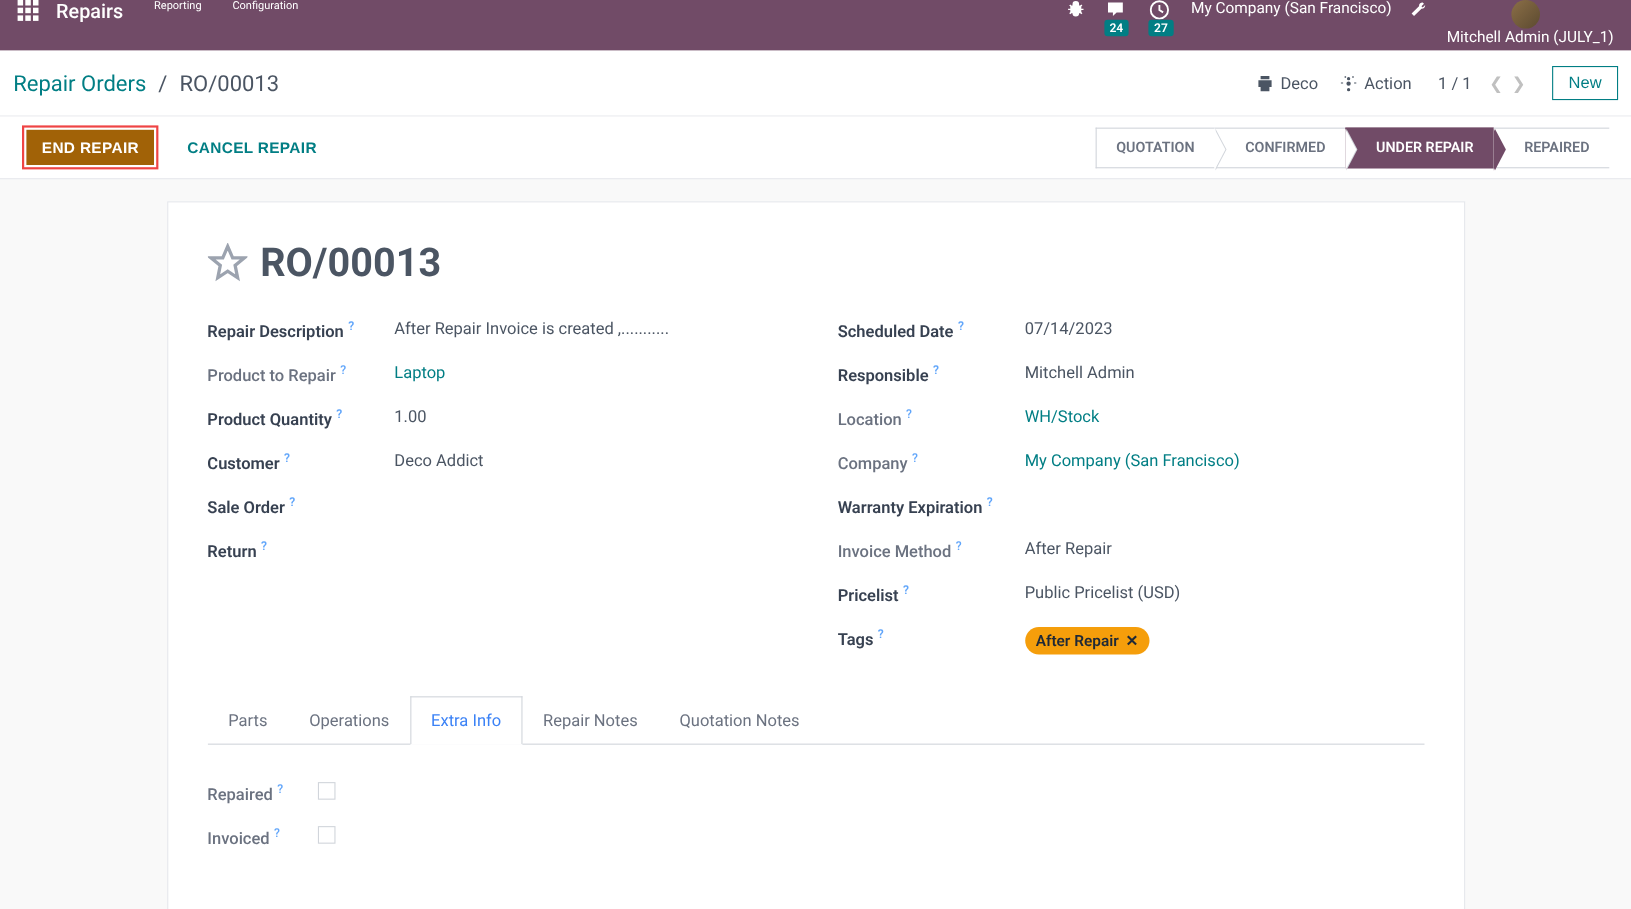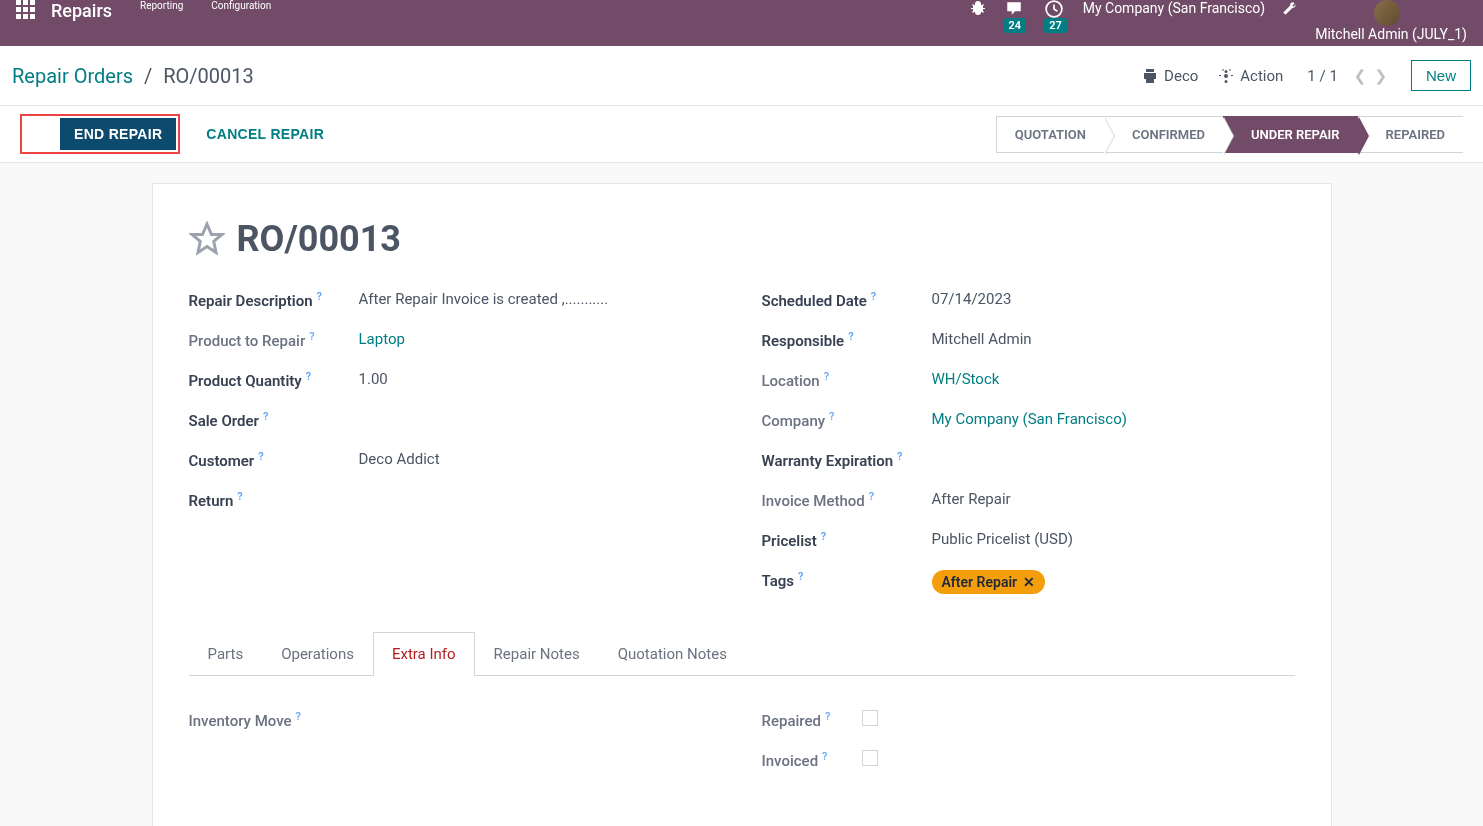--- a/index.html
+++ b/index.html
@@ -23,21 +23,21 @@
 .breadcrumb .current { color: #4b5563; }
 .control-panel .spacer { flex: 1; }
 .cp-btn { display: flex; align-items: center; margin-left: 20px; cursor: pointer; font-size: 15px; color: #4b5563; }
 .cp-btn svg { margin-right: 6px; }
 .pager { margin-left: 24px; display: flex; align-items: center; font-size: 15px; color: #4b5563; }
 .pager .arrows { margin-left: 12px; display: flex; }
 .pager .arrow { color: #c0c0c0; padding: 0 4px; }
 .new-btn { margin-left: 20px; border: 1px solid #017e84; color: #017e84; background: white; padding: 6px 14px; font-size: 15px; cursor: pointer; font-weight: 500; }
 
 .status-bar { background: white; display: flex; align-items: center; padding: 8px 20px; border-bottom: 1px solid #e5e7eb; }
-.btn-primary { background: #0c4a6e; color: white; border: none; padding: 8px 14px; font-size: 14px; font-weight: 600; cursor: pointer; letter-spacing: 0.3px; margin-left: 36px; }
+.btn-primary { background: #a16207; color: white; border: none; padding: 8px 14px; font-size: 14px; font-weight: 600; cursor: pointer; letter-spacing: 0.3px; }
 .highlight-box { border: 2px solid #ef4444; padding: 2px; display: inline-block; }
 .btn-secondary { background: white; color: #017e84; border: none; padding: 8px 14px; font-size: 14px; font-weight: 600; cursor: pointer; letter-spacing: 0.3px; margin-left: 12px; }
 .status-bar .spacer { flex: 1; }
 .status-arrows { display: flex; }
 .arrow-step { position: relative; padding: 10px 18px 10px 28px; font-size: 13px; font-weight: 600; color: #6b7280; border-top: 1px solid #d1d5db; border-bottom: 1px solid #d1d5db; background: white; }
 .arrow-step:first-child { padding-left: 18px; border-left: 1px solid #d1d5db; }
 .arrow-step::after { content: ''; position: absolute; right: -10px; top: 0; width: 0; height: 0; border-top: 19px solid transparent; border-bottom: 19px solid transparent; border-left: 10px solid white; z-index: 2; }
 .arrow-step::before { content: ''; position: absolute; right: -11px; top: 0; width: 0; height: 0; border-top: 19px solid transparent; border-bottom: 19px solid transparent; border-left: 10px solid #d1d5db; z-index: 1; }
 .arrow-step.active { background: #714b67; color: white; border-color: #714b67; }
 .arrow-step.active::after { border-left-color: #714b67; }
@@ -56,21 +56,21 @@
 .field-row { display: flex; padding: 10px 0; align-items: flex-start; }
 .field-label { width: 170px; font-size: 15px; font-weight: 600; color: #374151; flex-shrink: 0; }
 .field-label.muted { color: #6b7280; font-weight: 500; }
 .field-value { font-size: 15px; color: #4b5563; }
 .field-value.link { color: #017e84; cursor: pointer; }
 .tag-chip { background: #f59e0b; color: #1f2937; padding: 4px 10px; border-radius: 14px; font-size: 14px; font-weight: 600; display: inline-flex; align-items: center; }
 .tag-chip .x { margin-left: 6px; font-weight: 700; cursor: pointer; }
 
 .tabs { display: flex; border-bottom: 1px solid #d1d5db; margin-top: 28px; }
 .tab { padding: 12px 18px; font-size: 15px; color: #6b7280; cursor: pointer; border: 1px solid transparent; border-bottom: none; margin-bottom: -1px; }
-.tab.active { color: #b91c1c; border-color: #d1d5db; background: white; border-bottom: 1px solid white; }
+.tab.active { color: #3b82f6; border-color: #d1d5db; background: white; border-bottom: 1px solid white; }
 
 .tab-content { padding: 24px 0; }
 .extra-grid { display: grid; grid-template-columns: 1fr 1fr; gap: 0 40px; }
 .checkbox { width: 16px; height: 16px; border: 1px solid #d1d5db; display: inline-block; }
 </style>
 </head>
 <body>
 
 <div class="top-nav">
   <div class="apps-icon">
@@ -177,26 +177,26 @@
       </div>
       <div class="field-row">
         <div class="field-label muted"><span>Product to Repair</span><sup class="help-q">?</sup></div>
         <div class="field-value link">Laptop</div>
       </div>
       <div class="field-row">
         <div class="field-label"><span>Product Quantity</span><sup class="help-q">?</sup></div>
         <div class="field-value">1.00</div>
       </div>
       <div class="field-row">
+        <div class="field-label"><span>Customer</span><sup class="help-q">?</sup></div>
+        <div class="field-value">Deco Addict</div>
+      </div>
+      <div class="field-row">
         <div class="field-label"><span>Sale Order</span><sup class="help-q">?</sup></div>
         <div class="field-value"></div>
-      </div>
-      <div class="field-row">
-        <div class="field-label"><span>Customer</span><sup class="help-q">?</sup></div>
-        <div class="field-value">Deco Addict</div>
       </div>
       <div class="field-row">
         <div class="field-label"><span>Return</span><sup class="help-q">?</sup></div>
         <div class="field-value"></div>
       </div>
     </div>
 
     <div class="form-col">
       <div class="field-row">
         <div class="field-label"><span>Scheduled Date</span><sup class="help-q">?</sup></div>
@@ -241,26 +241,20 @@
   <div class="tabs">
     <div class="tab">Parts</div>
     <div class="tab">Operations</div>
     <div class="tab active">Extra Info</div>
     <div class="tab">Repair Notes</div>
     <div class="tab">Quotation Notes</div>
   </div>
 
   <div class="tab-content">
     <div class="extra-grid">
-      <div class="form-col">
-        <div class="field-row">
-          <div class="field-label muted"><span>Inventory Move</span><sup class="help-q">?</sup></div>
-          <div class="field-value"></div>
-        </div>
-      </div>
       <div class="form-col">
         <div class="field-row">
           <div class="field-label muted" style="width:100px"><span>Repaired</span><sup class="help-q">?</sup></div>
           <div class="field-value"><span class="checkbox"></span></div>
         </div>
         <div class="field-row">
           <div class="field-label muted" style="width:100px"><span>Invoiced</span><sup class="help-q">?</sup></div>
           <div class="field-value"><span class="checkbox"></span></div>
         </div>
       </div>

